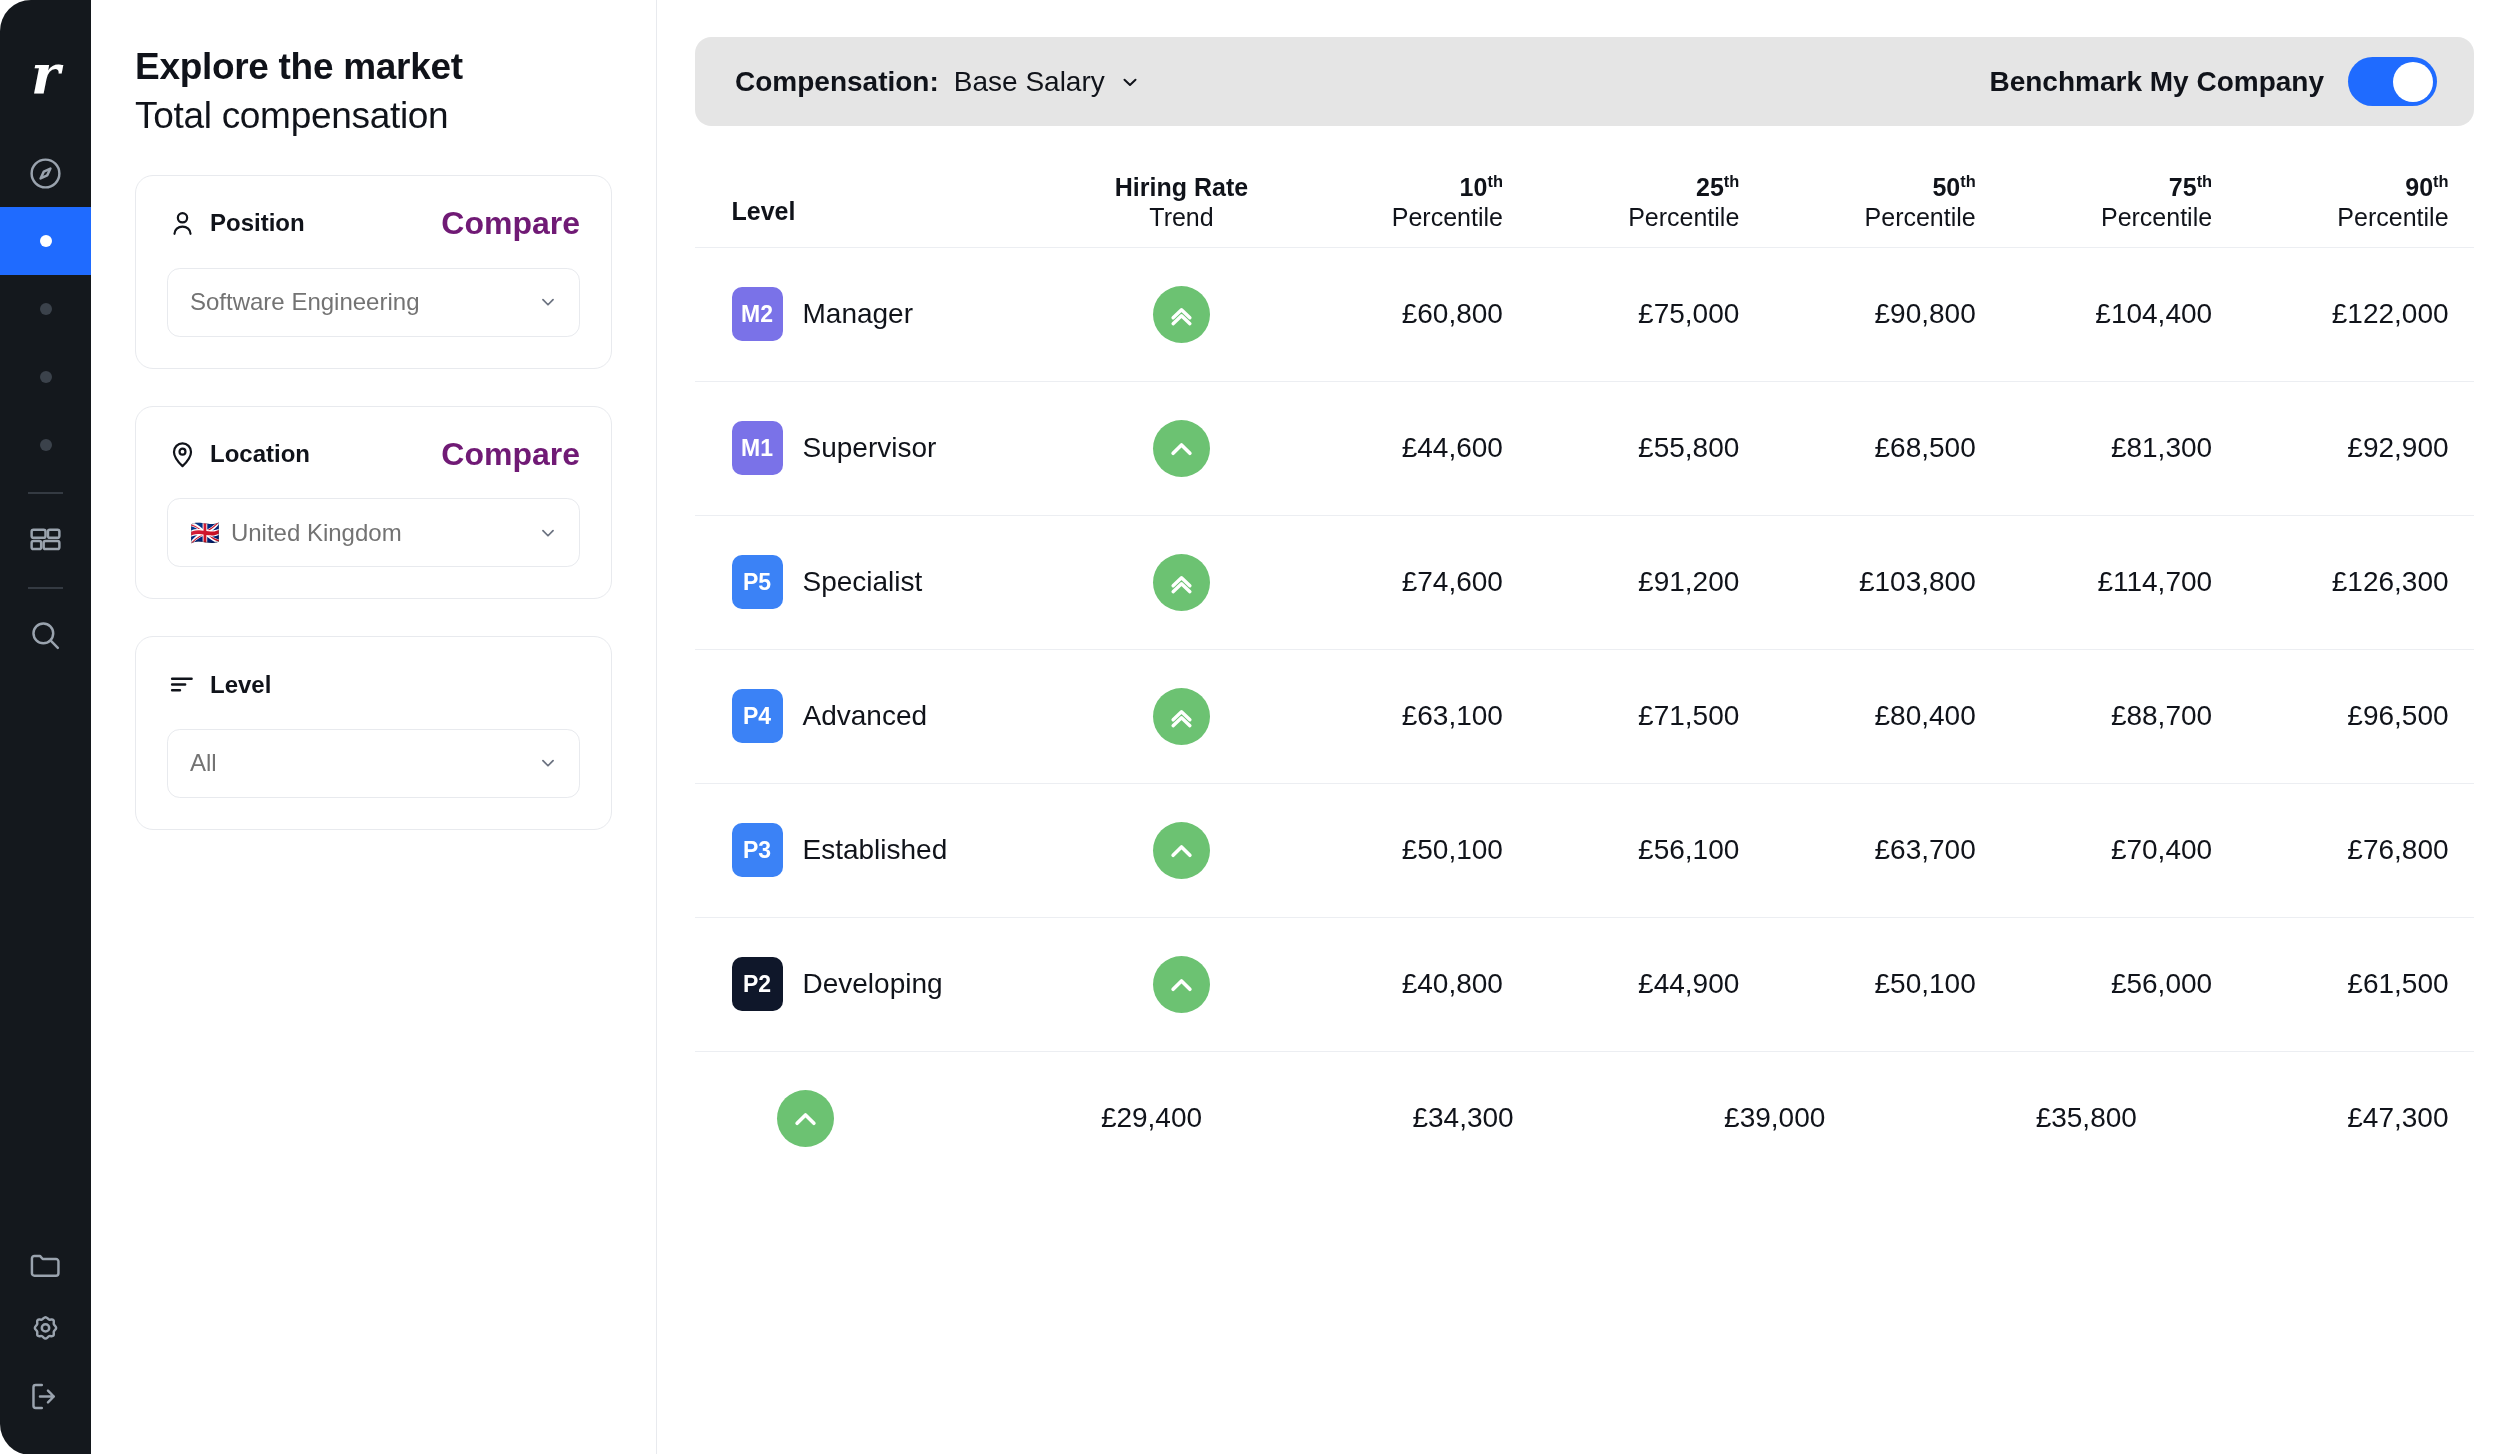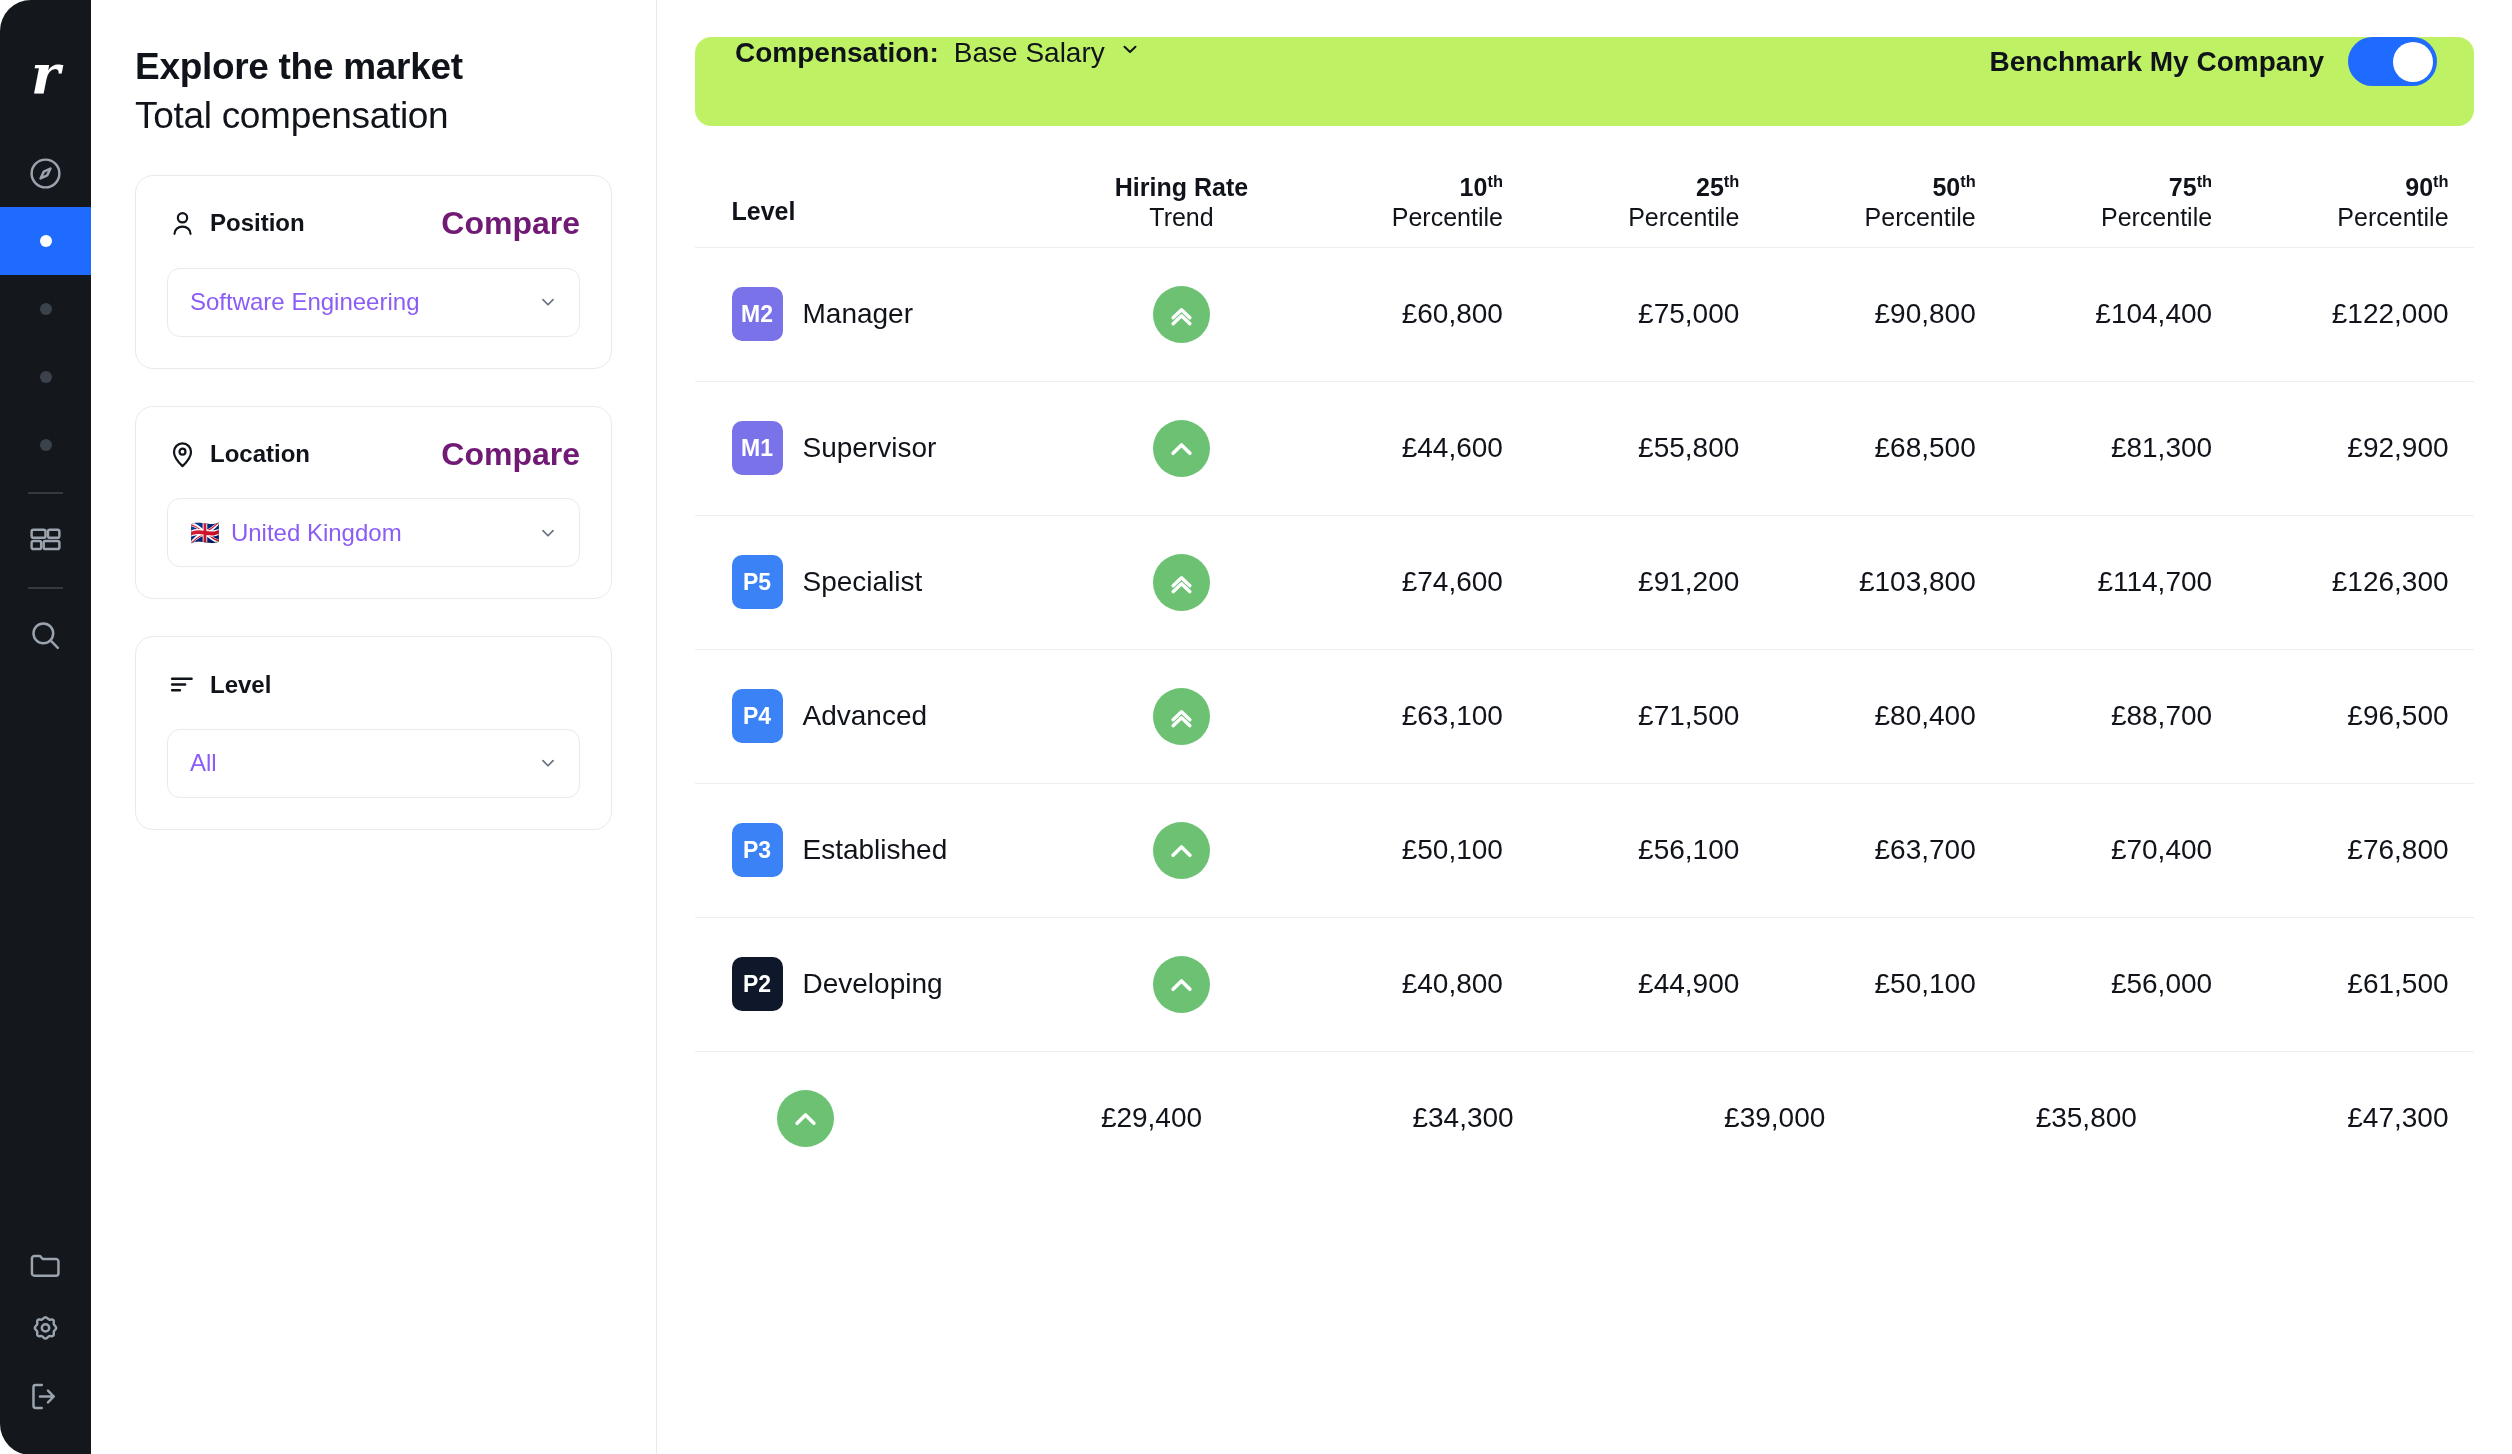--- a/index.html
+++ b/index.html
@@ -143,44 +143,44 @@
     border-radius: 12.8px;
     display: flex;
     align-items: center;
     padding: 0 20px 0 22px;
     cursor: pointer;
     background: #fff;
   }
   .select-flag { font-size: 24px; margin-right: 11px; line-height: 1; }
   .select-value {
     font-size: 24px;
-    color: #8b5cf6;
+    color: #737373;
     font-weight: 400;
     white-space: nowrap;
   }
   .chev-sm {
     margin-left: auto;
     width: 22px; height: 22px; color: #6b7280;
   }
   .chev-sm svg { width: 22px; height: 22px; display: block; }
 
   
   .main {
     flex: 1 1 auto;
     height: 1455px;
     padding: 37px 38px 0 38px;
     background: #ffffff;
     overflow: hidden;
   }
   .comp-bar {
     height: 89px;
-    background: #bef264;
+    background: #e5e5e5;
     border-radius: 16.4px;
     display: flex;
-    align-items: flex-start;
+    align-items: center;
     padding: 0 37px 0 40px;
   }
   .comp-label {
     font-size: 28px;
     font-weight: 700;
     color: #10131a;
   }
   .comp-value {
     font-size: 28px;
     font-weight: 400;

